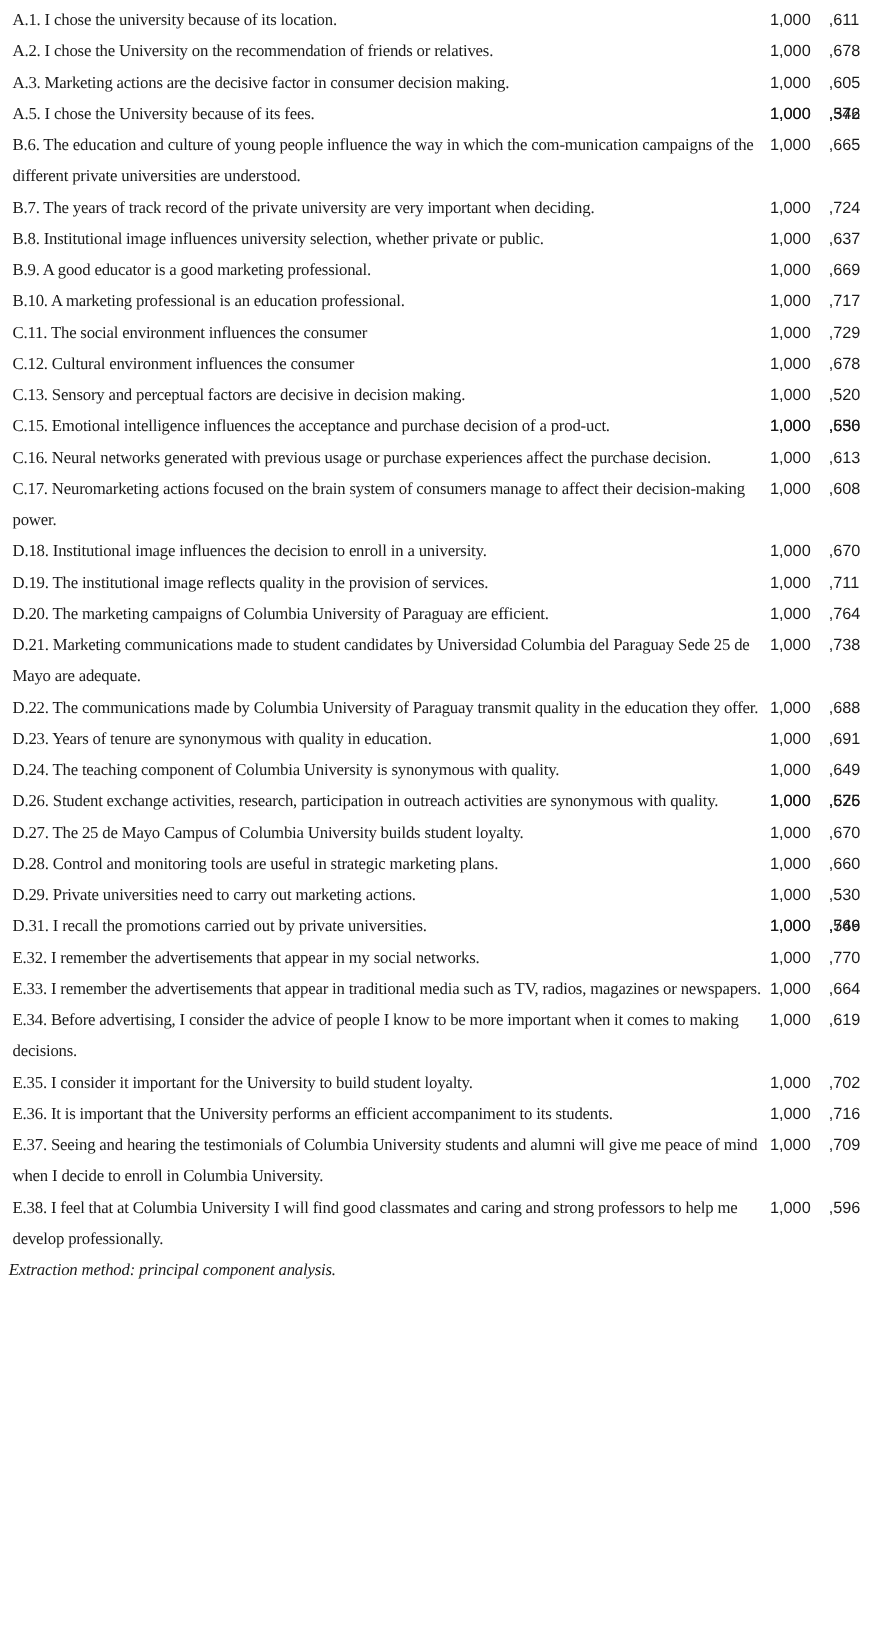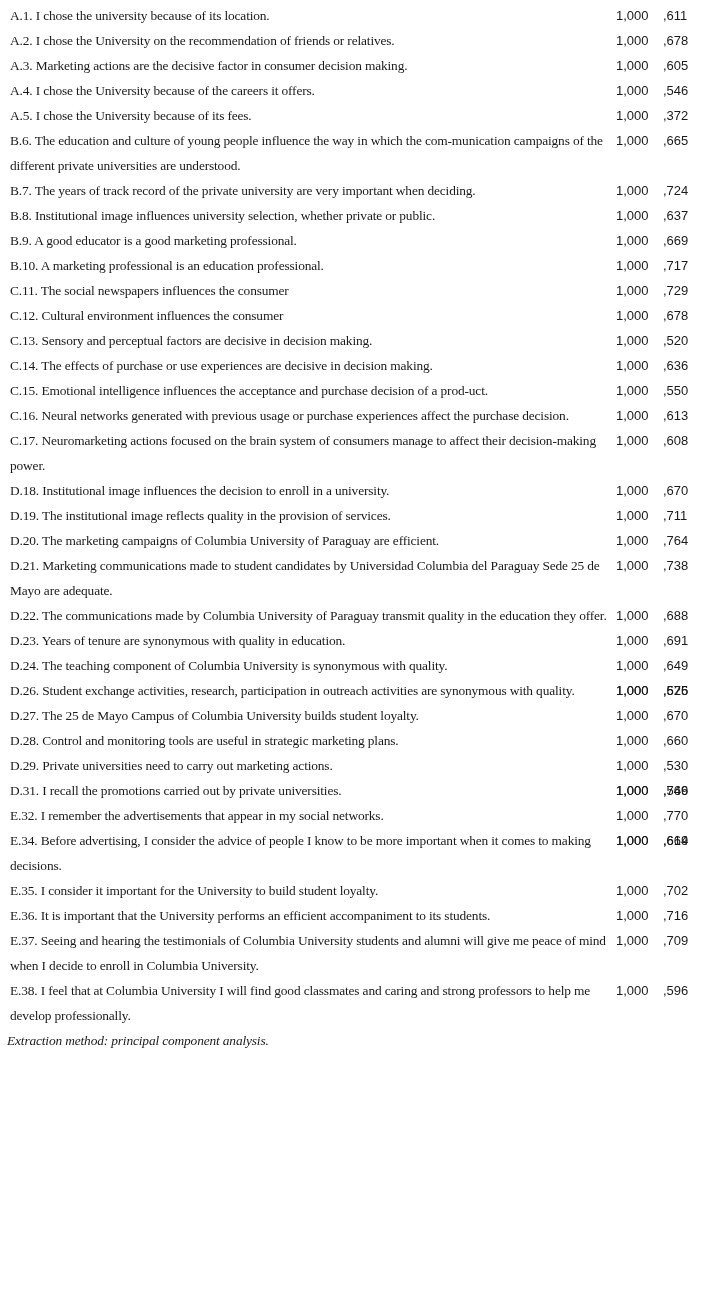--- a/index.html
+++ b/index.html
@@ -69,21 +69,20 @@
       <span class="item">A.2. I chose the University on the recommendation of friends or relatives.</span>
       <span class="initial">1,000</span>
       <span class="extraction">,678</span>
     </div>
     <div class="row">
       <span class="item">A.3. Marketing actions are the decisive factor in consumer decision making.</span>
       <span class="initial">1,000</span>
       <span class="extraction">,605</span>
     </div>
     <div class="row">
-      <span class="item">A.4. I chose the University because of the careers it offers.</span>
       <span class="initial">1,000</span>
       <span class="extraction">,546</span>
     </div>
     <div class="row">
       <span class="item">A.5. I chose the University because of its fees.</span>
       <span class="initial">1,000</span>
       <span class="extraction">,372</span>
     </div>
     <div class="row">
       <span class="item">B.6. The education and culture of young people influence the way in which the com-munication campaigns of the different private universities are understood.</span>
@@ -104,36 +103,35 @@
       <span class="item">B.9. A good educator is a good marketing professional.</span>
       <span class="initial">1,000</span>
       <span class="extraction">,669</span>
     </div>
     <div class="row">
       <span class="item">B.10. A marketing professional is an education professional.</span>
       <span class="initial">1,000</span>
       <span class="extraction">,717</span>
     </div>
     <div class="row">
-      <span class="item">C.11. The social newspapers influences the consumer</span>
+      <span class="item">C.11. The social environment influences the consumer</span>
       <span class="initial">1,000</span>
       <span class="extraction">,729</span>
     </div>
     <div class="row">
       <span class="item">C.12. Cultural environment influences the consumer</span>
       <span class="initial">1,000</span>
       <span class="extraction">,678</span>
     </div>
     <div class="row">
       <span class="item">C.13. Sensory and perceptual factors are decisive in decision making.</span>
       <span class="initial">1,000</span>
       <span class="extraction">,520</span>
     </div>
     <div class="row">
-      <span class="item">C.14. The effects of purchase or use experiences are decisive in decision making.</span>
       <span class="initial">1,000</span>
       <span class="extraction">,636</span>
     </div>
     <div class="row">
       <span class="item">C.15. Emotional intelligence influences the acceptance and purchase decision of a prod-uct.</span>
       <span class="initial">1,000</span>
       <span class="extraction">,550</span>
     </div>
     <div class="row">
       <span class="item">C.16. Neural networks generated with previous usage or purchase experiences affect the purchase decision.</span>
@@ -212,20 +210,21 @@
       <span class="item">D.31. I recall the promotions carried out by private universities.</span>
       <span class="initial">1,000</span>
       <span class="extraction">,769</span>
     </div>
     <div class="row">
       <span class="item">E.32. I remember the advertisements that appear in my social networks.</span>
       <span class="initial">1,000</span>
       <span class="extraction">,770</span>
     </div>
     <div class="row">
+      <span class="item">E.33. I remember the advertisements that appear in traditional media such as TV, radios, magazines or newspapers.</span>
       <span class="initial">1,000</span>
       <span class="extraction">,664</span>
     </div>
     <div class="row">
       <span class="item">E.34. Before advertising, I consider the advice of people I know to be more important when it comes to making decisions.</span>
       <span class="initial">1,000</span>
       <span class="extraction">,619</span>
     </div>
     <div class="row">
       <span class="item">E.35. I consider it important for the University to build student loyalty.</span>

